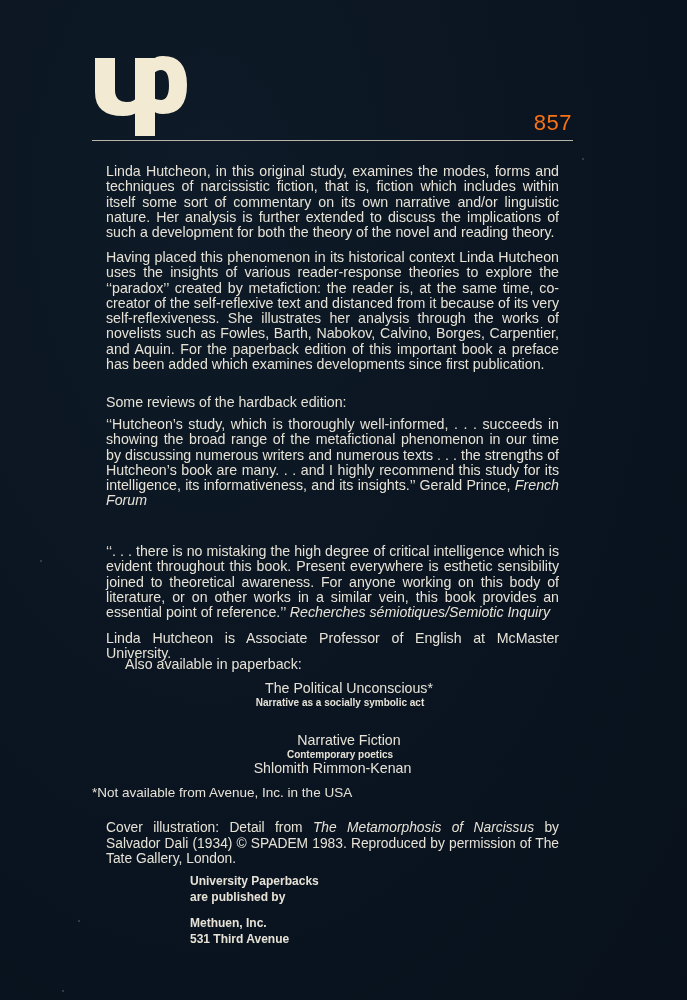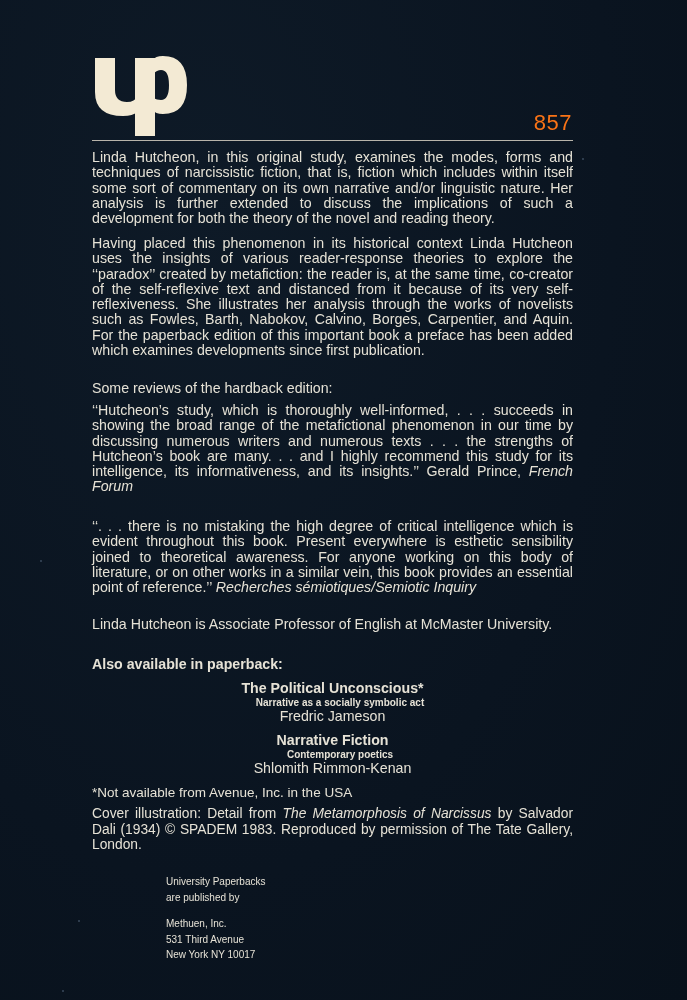--- a/index.html
+++ b/index.html
@@ -18,27 +18,27 @@
     font-size: 22px; color: #f97316; letter-spacing: 0.5px;
   }
   .rule {
     position: absolute; left: 92px; top: 140px; width: 481px; height: 1px;
     background: #b8b4aa;
   }
   .col {
     position: absolute; left: 92px; width: 481px;
     font-size: 14.2px; line-height: 15.3px;
   }
-  .col p { margin: 0; text-align: justify; }
+  .col p { margin: 14px; text-align: justify; }
   .ital { font-style: italic; }
-  .b { font-weight: bold; }
+  .b { font-weight: normal; margin-left: 33px; }
   .small-b { font-weight: bold; font-size: 10px; line-height: 13px; padding-left: 15px; }
   .pub {
-    position: absolute; left: 166px; width: 220px;
-    font-size: 10px; line-height: 15.5px;
+    position: absolute; left: 190px; width: 220px;
+    font-size: 12px; line-height: 15.5px; font-weight: bold;
   }
   .speck { position: absolute; width: 2px; height: 2px; background: #3a4a5c; border-radius: 1px; }
 </style>
 </head>
 <body>
 
 <div class="logo">
   <svg width="95" height="85" viewBox="0 0 95 85">
 
     <path d="M2 6 H22 V38 Q22 50 34 50 Q42 50 44 44 V60 Q40 64 30 64 Q2 64 2 40 Z" fill="#f3ead4"></path>
@@ -61,56 +61,54 @@
 
 <div class="col" style="top:381px;">
   <p>Some reviews of the hardback edition:</p>
 </div>
 <div class="col" style="top:403px;">
   <p>
     <span>‘‘Hutcheon’s study, which is thoroughly well-informed, . . . succeeds in showing the broad range of the metafictional phenomenon in our time by discussing numerous writers and numerous texts . . . the strengths of Hutcheon’s book are many. . . and I highly recommend this study for its intelligence, its informativeness, and its insights.’’ Gerald Prince,</span>
     <span class="ital">French Forum</span>
   </p>
 </div>
-<div class="col" style="top:519px;">
+<div class="col" style="top:530px;">
   <p>
     <span>‘‘. . . there is no mistaking the high degree of critical intelligence which is evident throughout this book. Present everywhere is esthetic sensibility joined to theoretical awareness. For anyone working on this body of literature, or on other works in a similar vein, this book provides an essential point of reference.’’</span>
     <span class="ital">Recherches sémiotiques/Semiotic Inquiry</span>
   </p>
 </div>
 
 <div class="col" style="top:617px;">
   <p>Linda Hutcheon is Associate Professor of English at McMaster University.</p>
 </div>
 
 <div class="col b" style="top:657px;">Also available in paperback:</div>
 
 <div class="col" style="top:681px;text-align:center;">
   <div class="b">The Political Unconscious*</div>
   <div class="small-b">Narrative as a socially symbolic act</div>
-  <div>Fredric Jameson</div>
 </div>
 <div class="col" style="top:733px;text-align:center;">
   <div class="b">Narrative Fiction</div>
   <div class="small-b">Contemporary poetics</div>
   <div>Shlomith Rimmon-Kenan</div>
 </div>
 
 <div class="col" style="top:785px; font-size:13.5px;">*Not available from Avenue, Inc. in the USA</div>
 <div class="col" style="top:806px; font-size:13.8px; line-height:15.5px;">
   <p>
     <span>Cover illustration: Detail from </span><span class="ital">The Metamorphosis of Narcissus</span><span> by Salvador Dali (1934) © SPADEM 1983. Reproduced by permission of The Tate Gallery, London.</span>
   </p>
 </div>
 
 <div class="pub" style="top:874px;">
   <div>University Paperbacks</div>
   <div>are published by</div>
   <div style="height:11px;"></div>
   <div>Methuen, Inc.</div>
   <div>531 Third Avenue</div>
-  <div>New York NY 10017</div>
 </div>
 
 <div class="speck" style="left:582px;top:158px;"></div>
 <div class="speck" style="left:40px;top:560px;"></div>
 <div class="speck" style="left:78px;top:920px;"></div>
 <div class="speck" style="left:62px;top:990px;"></div>
 
 </body></html>

